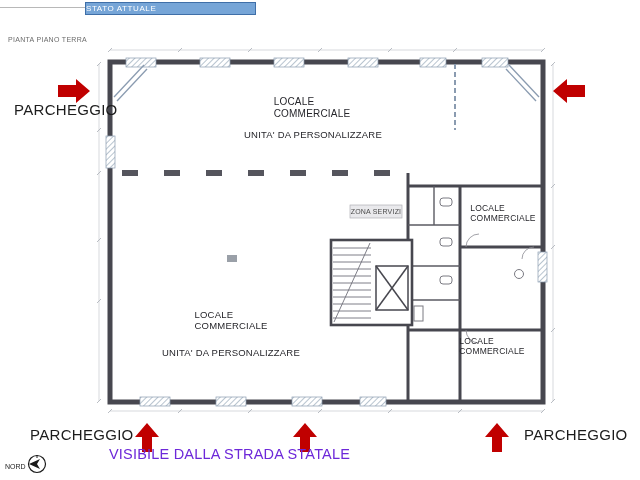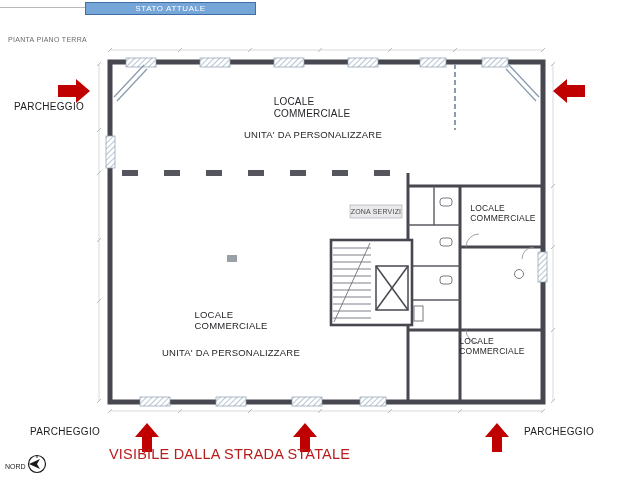--- a/index.html
+++ b/index.html
@@ -9,39 +9,39 @@
     overflow:hidden; font-family:"Liberation Sans", sans-serif; color:#222;
   }
   .plan-svg { position:absolute; left:0; top:0; }
 
   .top-rule { position:absolute; left:0; top:7px; width:85px; height:1px; background:#b8b8b8; }
 
   .status-banner {
     position:absolute; left:85px; top:2px; width:171px; height:13px;
     background:var(--header-fill,#76a5d7);
     border:1px solid var(--header-border,#3f6fa8);
-    display:flex; align-items:center; justify-content:center;
+    display:flex; align-items:center; justify-content:flex-start;
     font-size:8px; letter-spacing:0.6px; color:#ffffff;
   }
 
   .drawing-title {
     position:absolute; left:8px; top:36px; font-size:7px; color:#6b6b6b; letter-spacing:0.3px;
   }
 
   .room-label {
     position:absolute; transform:translateX(-50%);
     white-space:pre-line; text-align:left; color:#26262b; line-height:1.18; letter-spacing:0.2px;
   }
 
   .parking-label {
-    position:absolute; font-size:10px; color:#1c1c1c; letter-spacing:0.3px;
+    position:absolute; font-size:15px; color:#1c1c1c; letter-spacing:0.3px;
   }
 
   .footer-note {
-    position:absolute; left:109px; top:446px; font-size:14.5px; color:#b91c1c; letter-spacing:0.2px;
+    position:absolute; left:109px; top:446px; font-size:14.5px; color:#6d28d9; letter-spacing:0.2px;
   }
 
   .north-label { position:absolute; left:5px; top:463px; font-size:7px; color:#222; }
   .north-compass { position:absolute; left:26px; top:453px; }
 </style>
 </head>
 <body>
 
 <div class="page">
 

